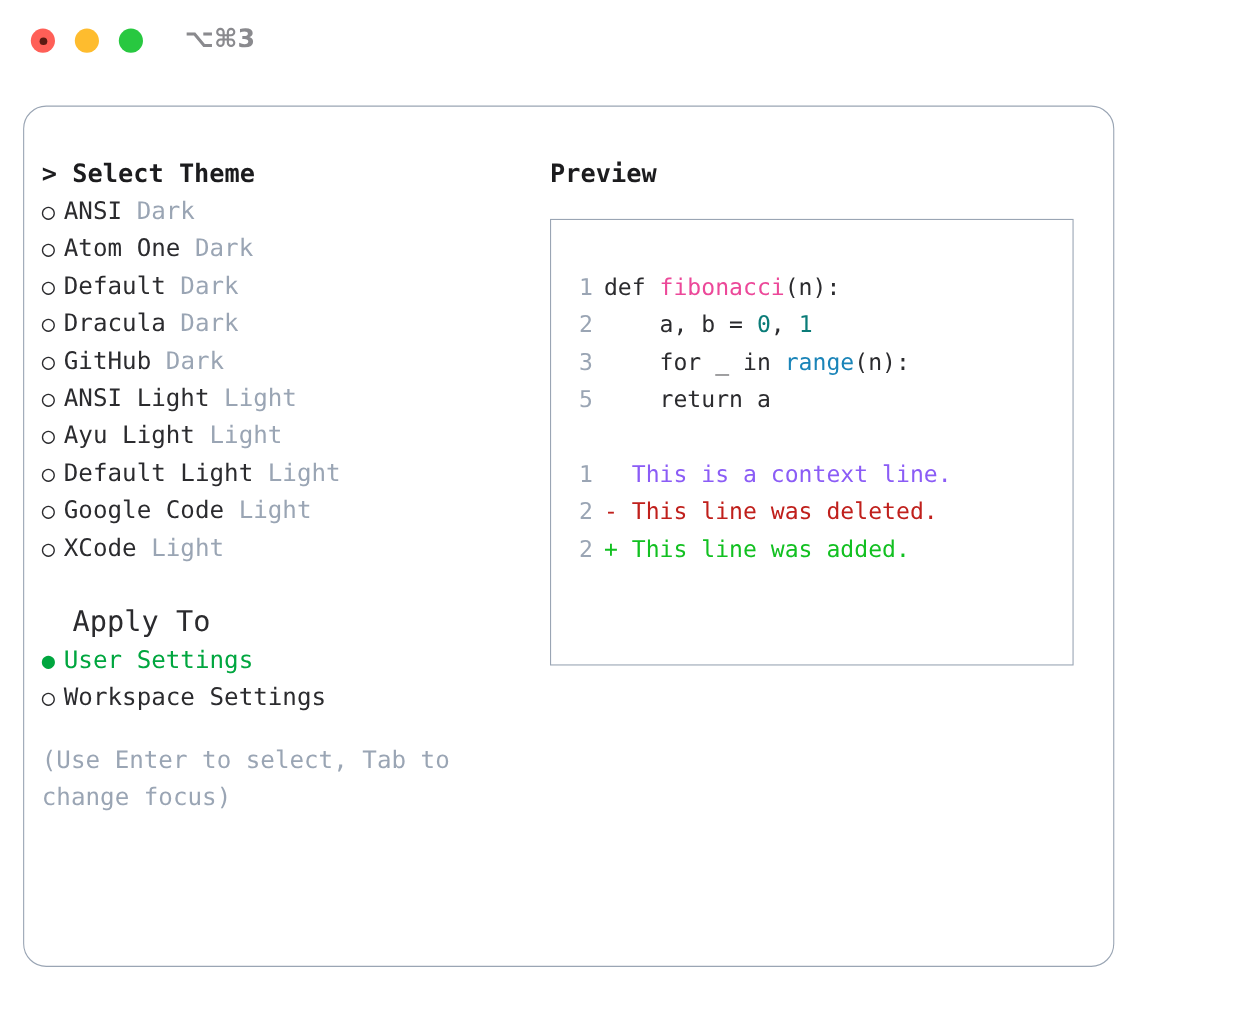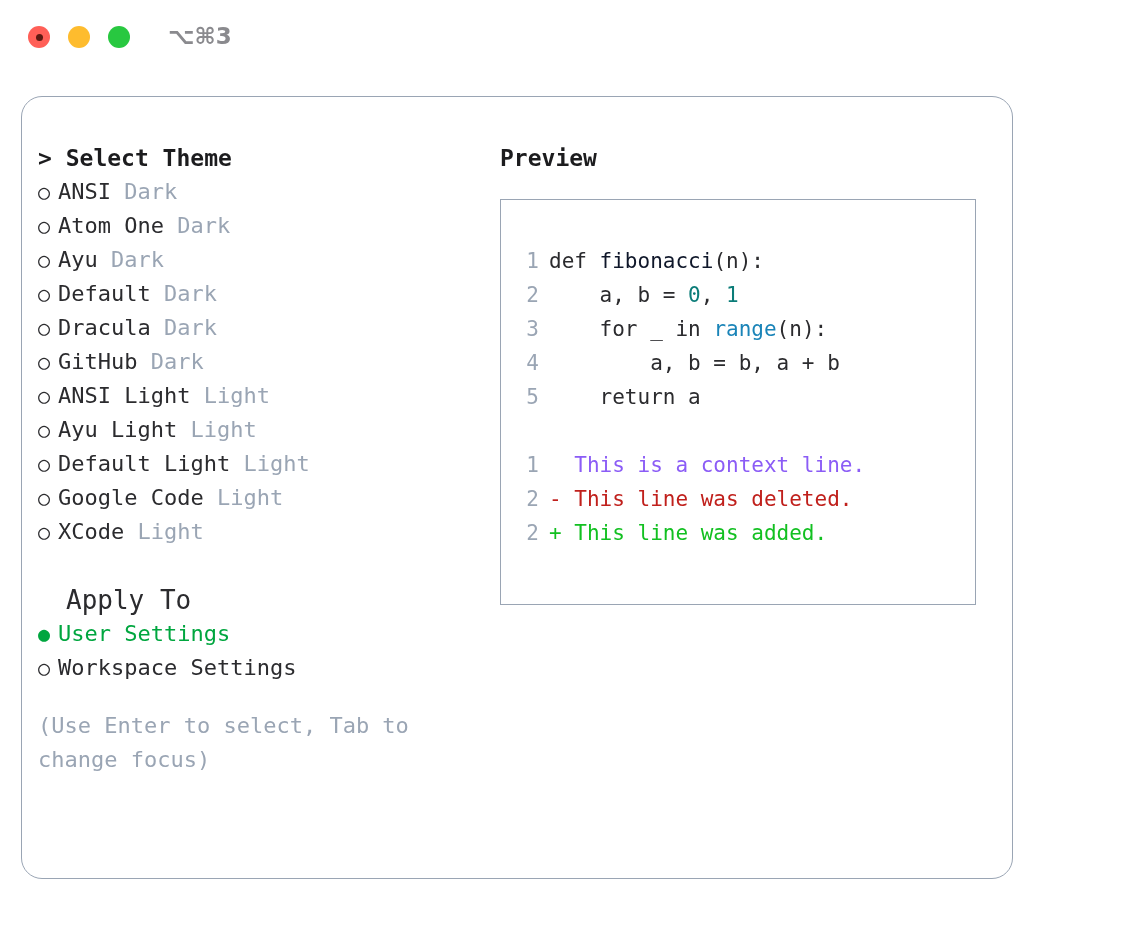--- a/index.html
+++ b/index.html
@@ -171,21 +171,21 @@
   }
   .lineno {
     display: inline-block;
     width: 26px;
     text-align: right;
     color: #9aa5b4;
     margin-right: 10px;
   }
   .blank-line { height: 34px; }
 
-  .tok-fn      { color: #0f172a; }
+  .tok-fn      { color: #ec4899; }
   .tok-num     { color: #0b7c78; }
   .tok-builtin { color: #1a84b8; }
   .tok-plain   { color: #2b2b2e; }
 
   .diff-ctx { color: #8b5cf6; }
   .diff-del { color: #c0201c; }
   .diff-add { color: #12c021; }
 </style>
 </head>
 <body>
@@ -203,21 +203,20 @@
 
   <div class="panel">
 
     <div class="left-col">
 
       <div class="section-head">&gt; Select Theme</div>
 
       <div id="theme-list">
           <div class="opt-row"><span class="bullet">○</span><span class="opt-label">ANSI</span> <span class="opt-tag">Dark</span></div>
           <div class="opt-row"><span class="bullet">○</span><span class="opt-label">Atom One</span> <span class="opt-tag">Dark</span></div>
-          <div class="opt-row"><span class="bullet">○</span><span class="opt-label">Ayu</span> <span class="opt-tag">Dark</span></div>
           <div class="opt-row"><span class="bullet">○</span><span class="opt-label">Default</span> <span class="opt-tag">Dark</span></div>
           <div class="opt-row"><span class="bullet">○</span><span class="opt-label">Dracula</span> <span class="opt-tag">Dark</span></div>
           <div class="opt-row"><span class="bullet">○</span><span class="opt-label">GitHub</span> <span class="opt-tag">Dark</span></div>
           <div class="opt-row"><span class="bullet">○</span><span class="opt-label">ANSI Light</span> <span class="opt-tag">Light</span></div>
           <div class="opt-row"><span class="bullet">○</span><span class="opt-label">Ayu Light</span> <span class="opt-tag">Light</span></div>
           <div class="opt-row"><span class="bullet">○</span><span class="opt-label">Default Light</span> <span class="opt-tag">Light</span></div>
           <div class="opt-row"><span class="bullet">○</span><span class="opt-label">Google Code</span> <span class="opt-tag">Light</span></div>
           <div class="opt-row"><span class="bullet">○</span><span class="opt-label">XCode</span> <span class="opt-tag">Light</span></div>
         </div>
 
@@ -234,21 +233,20 @@
     </div>
 
     <div class="right-col">
       <div class="preview-title">Preview</div>
 
       <div class="preview-box">
         <div id="code-block">
             <div class="code-line"><span class="lineno">1</span><span class="tok-plain">def </span><span class="tok-fn">fibonacci</span><span class="tok-plain">(n):</span></div>
             <div class="code-line"><span class="lineno">2</span><span class="tok-plain">    a, b = </span><span class="tok-num">0</span><span class="tok-plain">, </span><span class="tok-num">1</span></div>
             <div class="code-line"><span class="lineno">3</span><span class="tok-plain">    for _ in </span><span class="tok-builtin">range</span><span class="tok-plain">(n):</span></div>
-            <div class="code-line"><span class="lineno">4</span><span class="tok-plain">        a, b = b, a + b</span></div>
             <div class="code-line"><span class="lineno">5</span><span class="tok-plain">    return a</span></div>
           </div>
         <div class="blank-line"></div>
         <div id="diff-block">
             <div class="code-line"><span class="lineno">1</span><span class="diff-ctx"> </span><span class="diff-ctx"> This is a context line.</span></div>
             <div class="code-line"><span class="lineno">2</span><span class="diff-del">-</span><span class="diff-del"> This line was deleted.</span></div>
             <div class="code-line"><span class="lineno">2</span><span class="diff-add">+</span><span class="diff-add"> This line was added.</span></div>
           </div>
       </div>
     </div>

